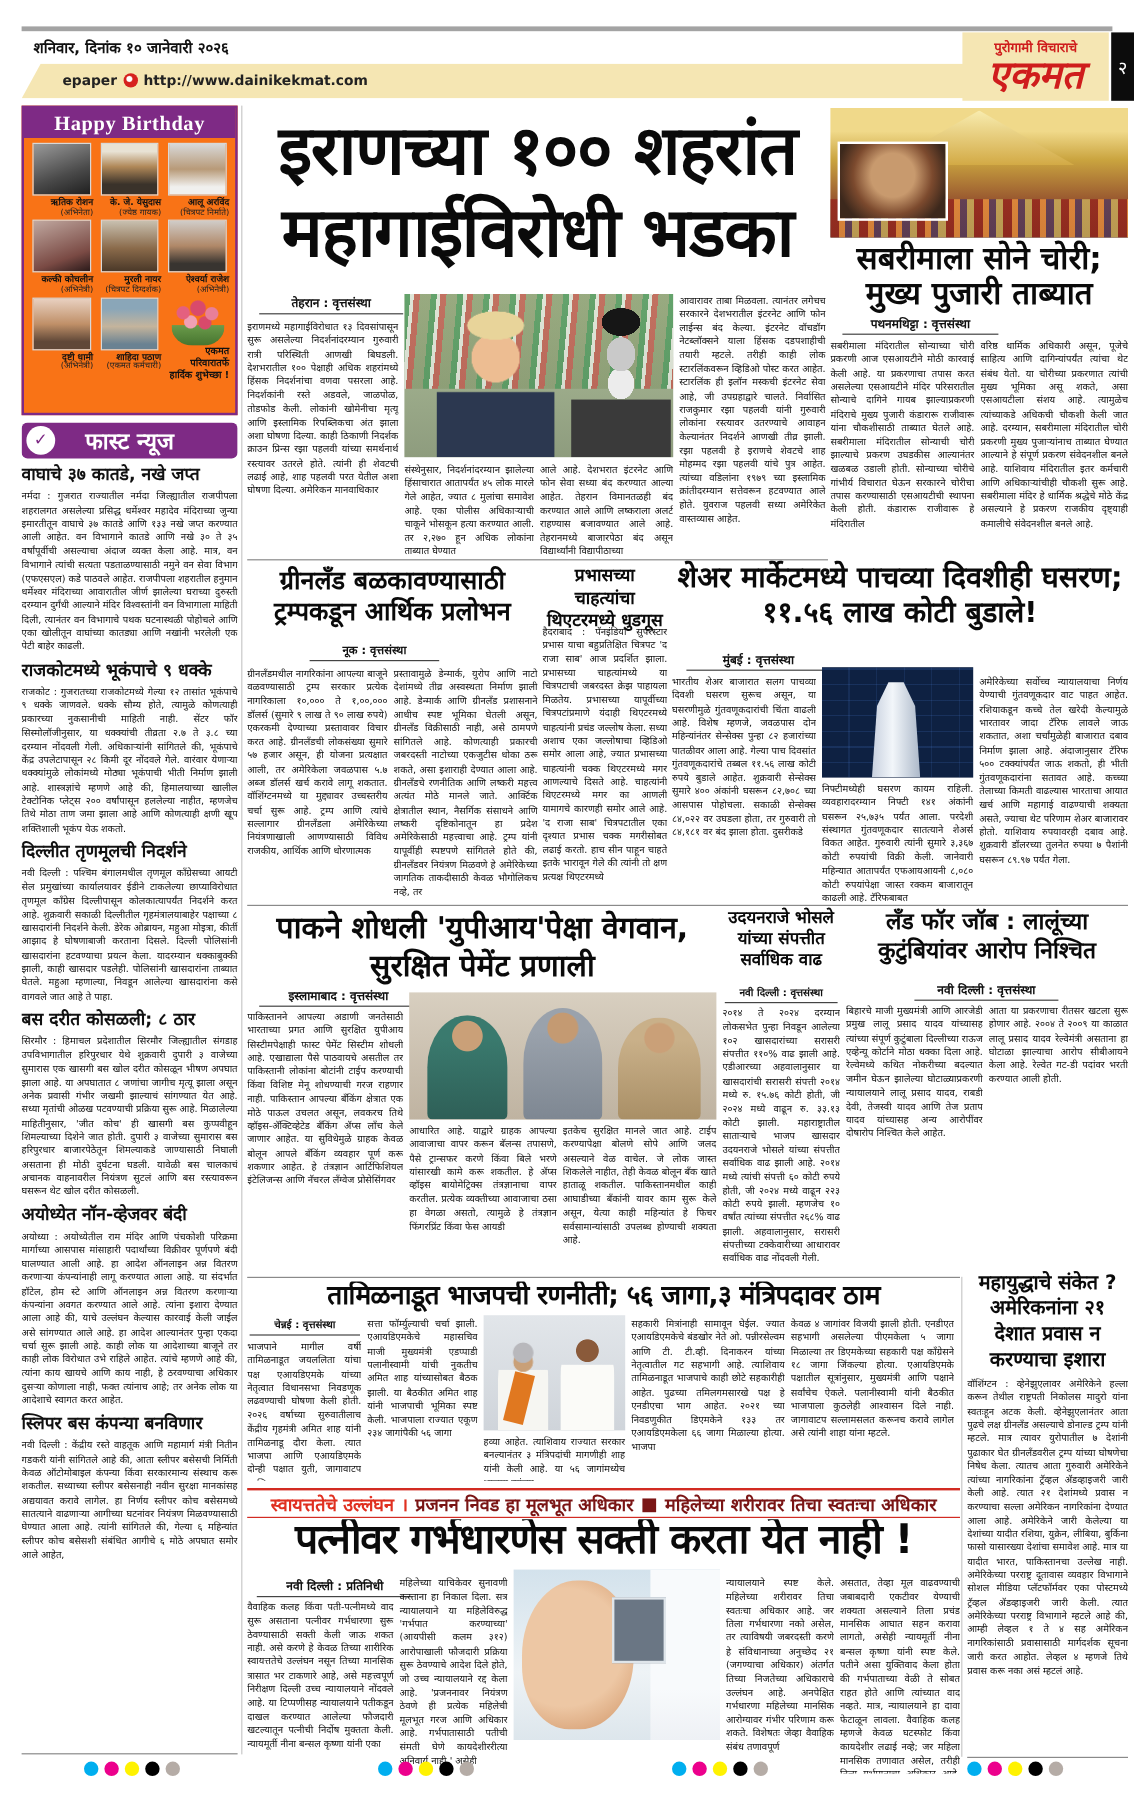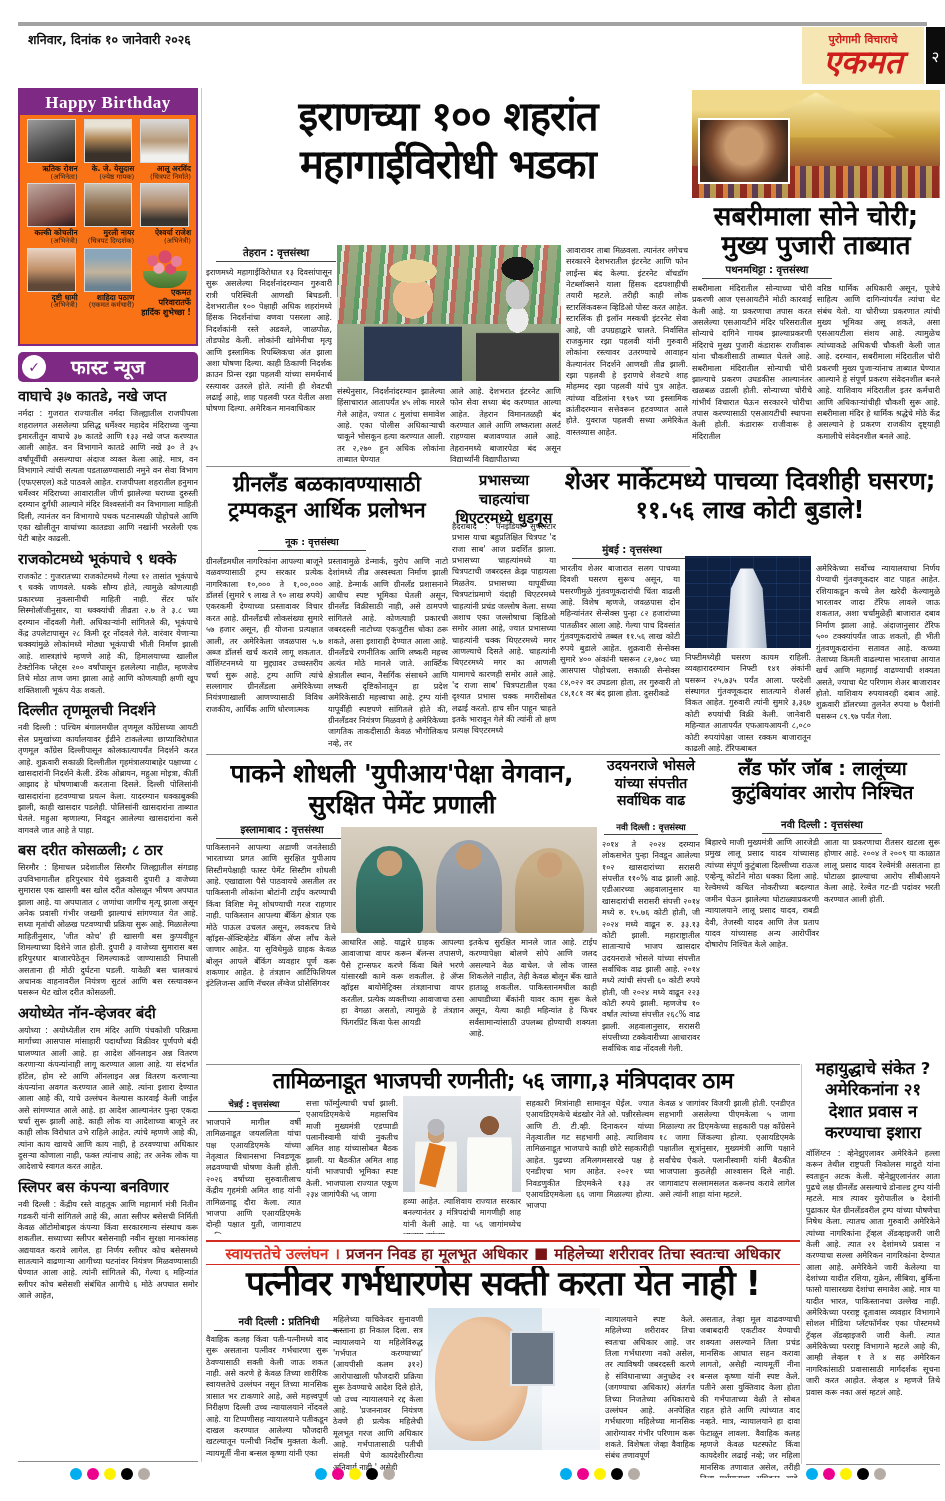--- a/index.html
+++ b/index.html
@@ -61,21 +61,21 @@
   .fn-badge{position:absolute;left:4px;top:3px;width:24px;height:24px;border-radius:50%;background:#fff;
             color:#7e2a85;font-size:14px;font-weight:900;display:flex;align-items:center;justify-content:center;}
   .fn-h{font-size:14.5px;font-weight:800;line-height:1.2;margin:6px 0 3px;}
   .fn-b{font-size:8px;line-height:1.42;text-align:justify;}
   
   .hl{font-weight:800;text-align:center;color:#0a0a0a;}
   .dl{font-weight:700;font-size:10px;text-align:center;border-bottom:1px solid #444;padding-bottom:2px;}
   .bt{font-size:8px;line-height:1.42;text-align:justify;overflow:hidden;}
   .hr{height:1px;background:#8a8a8a;}
   
-  .iran-hl{left:206px;top:92px;width:484px;font-size:40px;line-height:1.2;letter-spacing:-1px;}
+  .iran-hl{left:206px;top:92px;width:484px;font-size:57px;line-height:1.2;letter-spacing:-1px;}
   .iran-strap{left:206px;top:212px;width:484px;height:26px;background:#ffe70a;
               display:flex;align-items:center;justify-content:center;font-size:18.5px;font-weight:800;}
   .iran-dl{left:216px;top:245px;width:120px;}
   .iran-c1{left:206px;top:267px;width:126px;height:192px;}
   .iran-photo{left:337px;top:245px;width:224px;height:136px;background:linear-gradient(180deg,#aebf9a,#8e9c7e);overflow:hidden;}
   .iranp-crowd{position:absolute;top:0;left:0;right:0;height:58%;
       background:repeating-linear-gradient(95deg,rgba(40,140,70,.55) 0 5px,rgba(255,255,255,.6) 5px 8px,rgba(210,50,50,.55) 8px 13px,rgba(120,140,90,.4) 13px 22px);}
   .iranp-trump{position:absolute;left:12%;bottom:0;width:44%;height:90%;
       background:
         radial-gradient(ellipse 40% 16% at 50% 10%,#e8d49a 0 60%,transparent 61%),
@@ -192,20 +192,27 @@
   .dot{width:12px;height:12px;border-radius:50%;}
   .dc1{background:#00aeef;}.dc2{background:#ec008c;}.dc3{background:#fff200;}.dc4{background:#000;}.dc5{background:#b5aca6;}
 </style>
 </head>
 <body>
 
 <div class="page">
 
   <div class="abs top-rule"></div>
   <div class="abs hdr-date">शनिवार, दिनांक १० जानेवारी २०२६</div>
+  <div class="abs cream-band">
+    <div class="epaper-line">
+      <span>epaper</span>
+      <span class="epaper-icon"></span>
+      <span>http://www.dainikekmat.com</span>
+    </div>
+  </div>
   <div class="abs mast-box">
     <div class="mast-tag">पुरोगामी विचाराचे</div>
     <div class="mast-name">एकमत</div>
   </div>
   <div class="abs pageno-box">२</div>
 
   <div class="abs vr vr-main"></div>
 
   <div class="abs bday">
     <div class="bday-hd">Happy Birthday</div>

